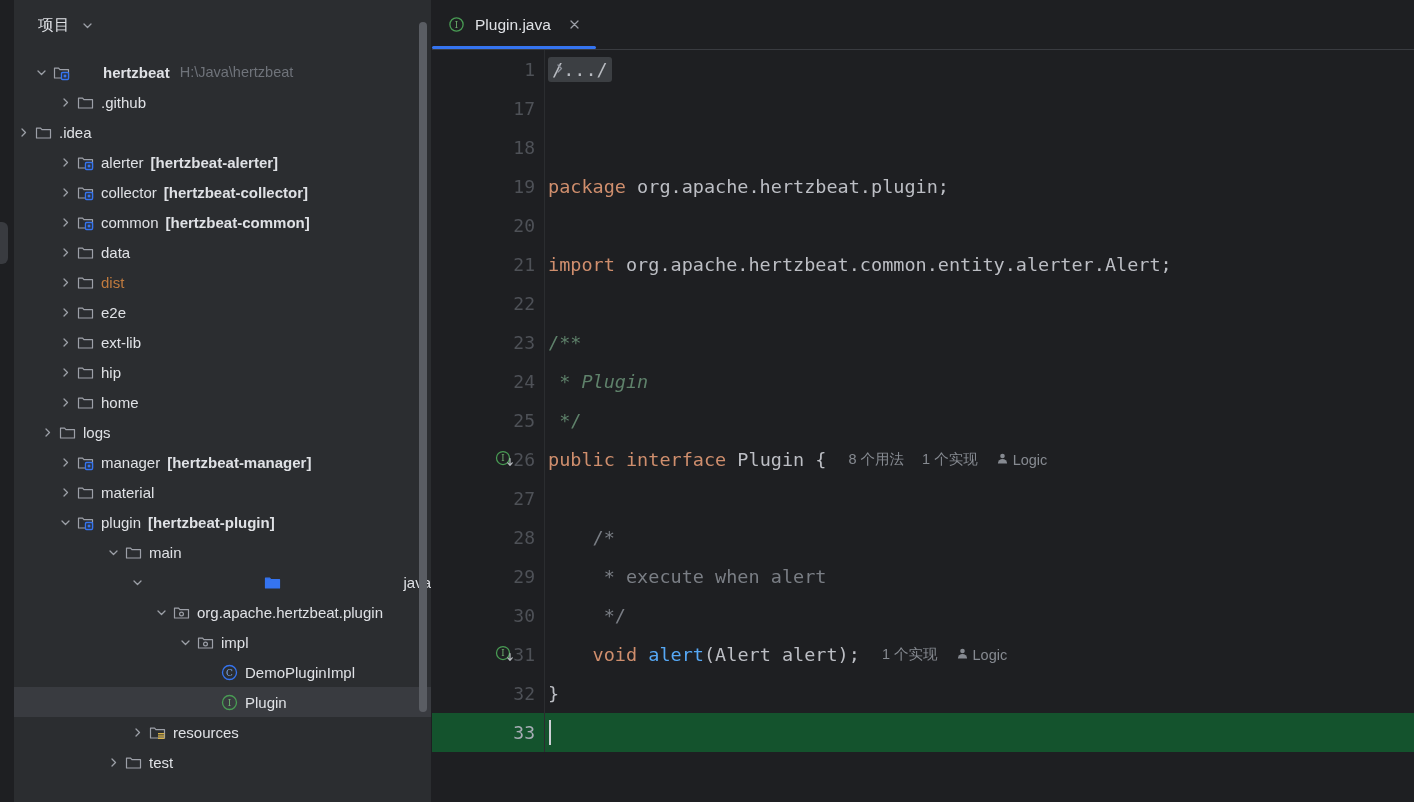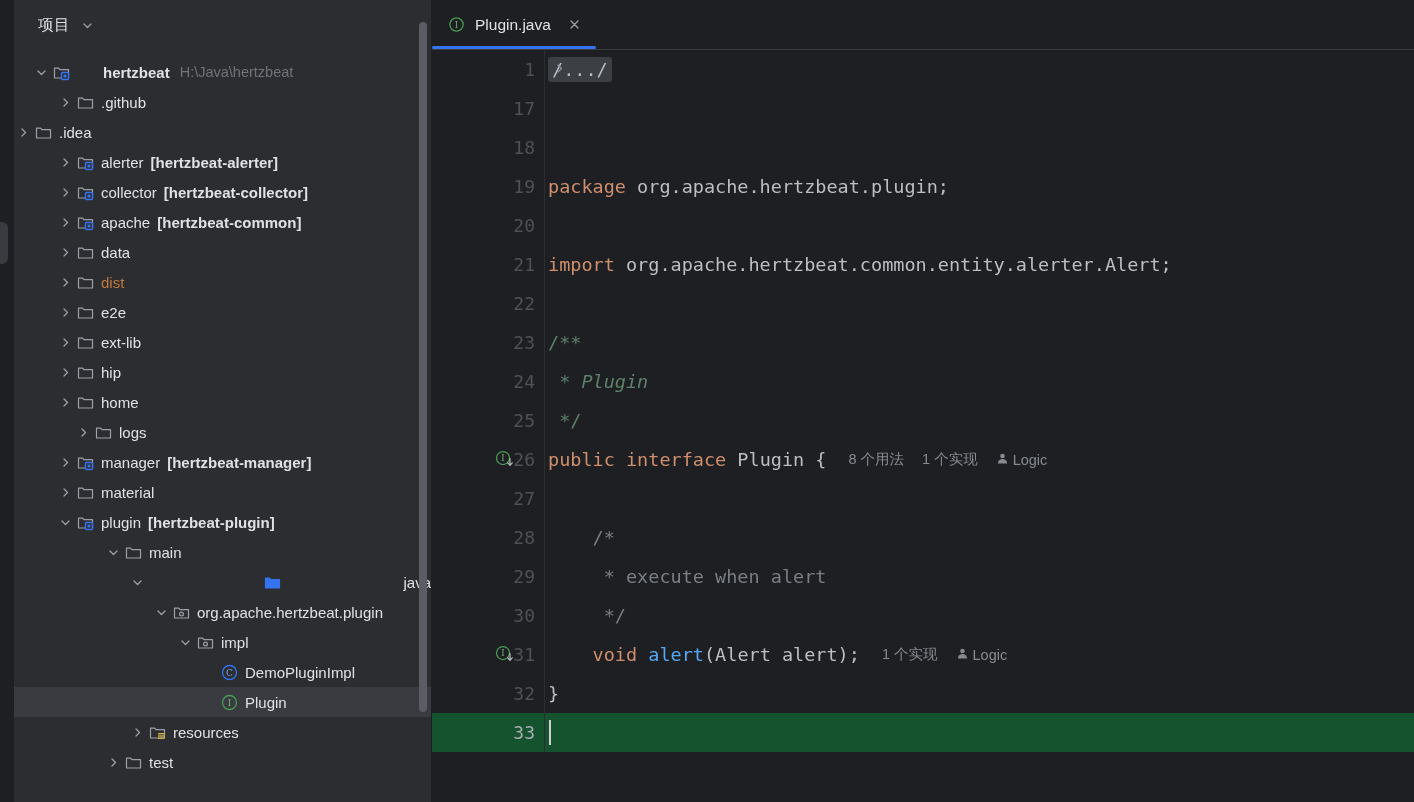--- a/index.html
+++ b/index.html
@@ -320,21 +320,21 @@
             <path d="M5 3 L8.5 6.5 L5 10" stroke="#9DA0A8" stroke-width="1.3" fill="none" stroke-linecap="round" stroke-linejoin="round"></path>
           </svg>
         </span>
         <span class="node-icon">
           <svg width="19" height="19" viewBox="0 0 19 19">
             <path d="M2.5 5.2 h4.1 l1.3 1.5 h8.6 v8.3 h-14 z" fill="none" stroke="#9DA0A8" stroke-width="1.2" stroke-linejoin="round"></path>
             <rect x="9.5" y="9.5" width="7" height="7" rx="1" fill="#2B2D30" stroke="#3574F0" stroke-width="1.4"></rect>
             <rect x="11.6" y="11.6" width="2.8" height="2.8" fill="#3574F0"></rect>
           </svg>
         </span>
-        <span class="node-label">apache</span>
+        <span class="node-label">common</span>
         <span class="node-mod">[hertzbeat-common]</span>
       </div>
       <div class="tree-row" style="padding-left: 42px;">
         <span class="twisty">
           <svg width="13" height="13" viewBox="0 0 13 13">
             <path d="M5 3 L8.5 6.5 L5 10" stroke="#9DA0A8" stroke-width="1.3" fill="none" stroke-linecap="round" stroke-linejoin="round"></path>
           </svg>
         </span>
         <span class="node-icon">
           <svg width="19" height="19" viewBox="0 0 19 19">
@@ -401,21 +401,21 @@
             <path d="M5 3 L8.5 6.5 L5 10" stroke="#9DA0A8" stroke-width="1.3" fill="none" stroke-linecap="round" stroke-linejoin="round"></path>
           </svg>
         </span>
         <span class="node-icon">
           <svg width="19" height="19" viewBox="0 0 19 19">
             <path d="M2.5 5.2 h4.1 l1.3 1.5 h8.6 v8.3 h-14 z" fill="none" stroke="#9DA0A8" stroke-width="1.2" stroke-linejoin="round"></path>
           </svg>
         </span>
         <span class="node-label">home</span>
       </div>
-      <div class="tree-row" style="padding-left: 60px;">
+      <div class="tree-row" style="padding-left: 24px;">
         <span class="twisty">
           <svg width="13" height="13" viewBox="0 0 13 13">
             <path d="M5 3 L8.5 6.5 L5 10" stroke="#9DA0A8" stroke-width="1.3" fill="none" stroke-linecap="round" stroke-linejoin="round"></path>
           </svg>
         </span>
         <span class="node-icon">
           <svg width="19" height="19" viewBox="0 0 19 19">
             <path d="M2.5 5.2 h4.1 l1.3 1.5 h8.6 v8.3 h-14 z" fill="none" stroke="#9DA0A8" stroke-width="1.2" stroke-linejoin="round"></path>
           </svg>
         </span>

